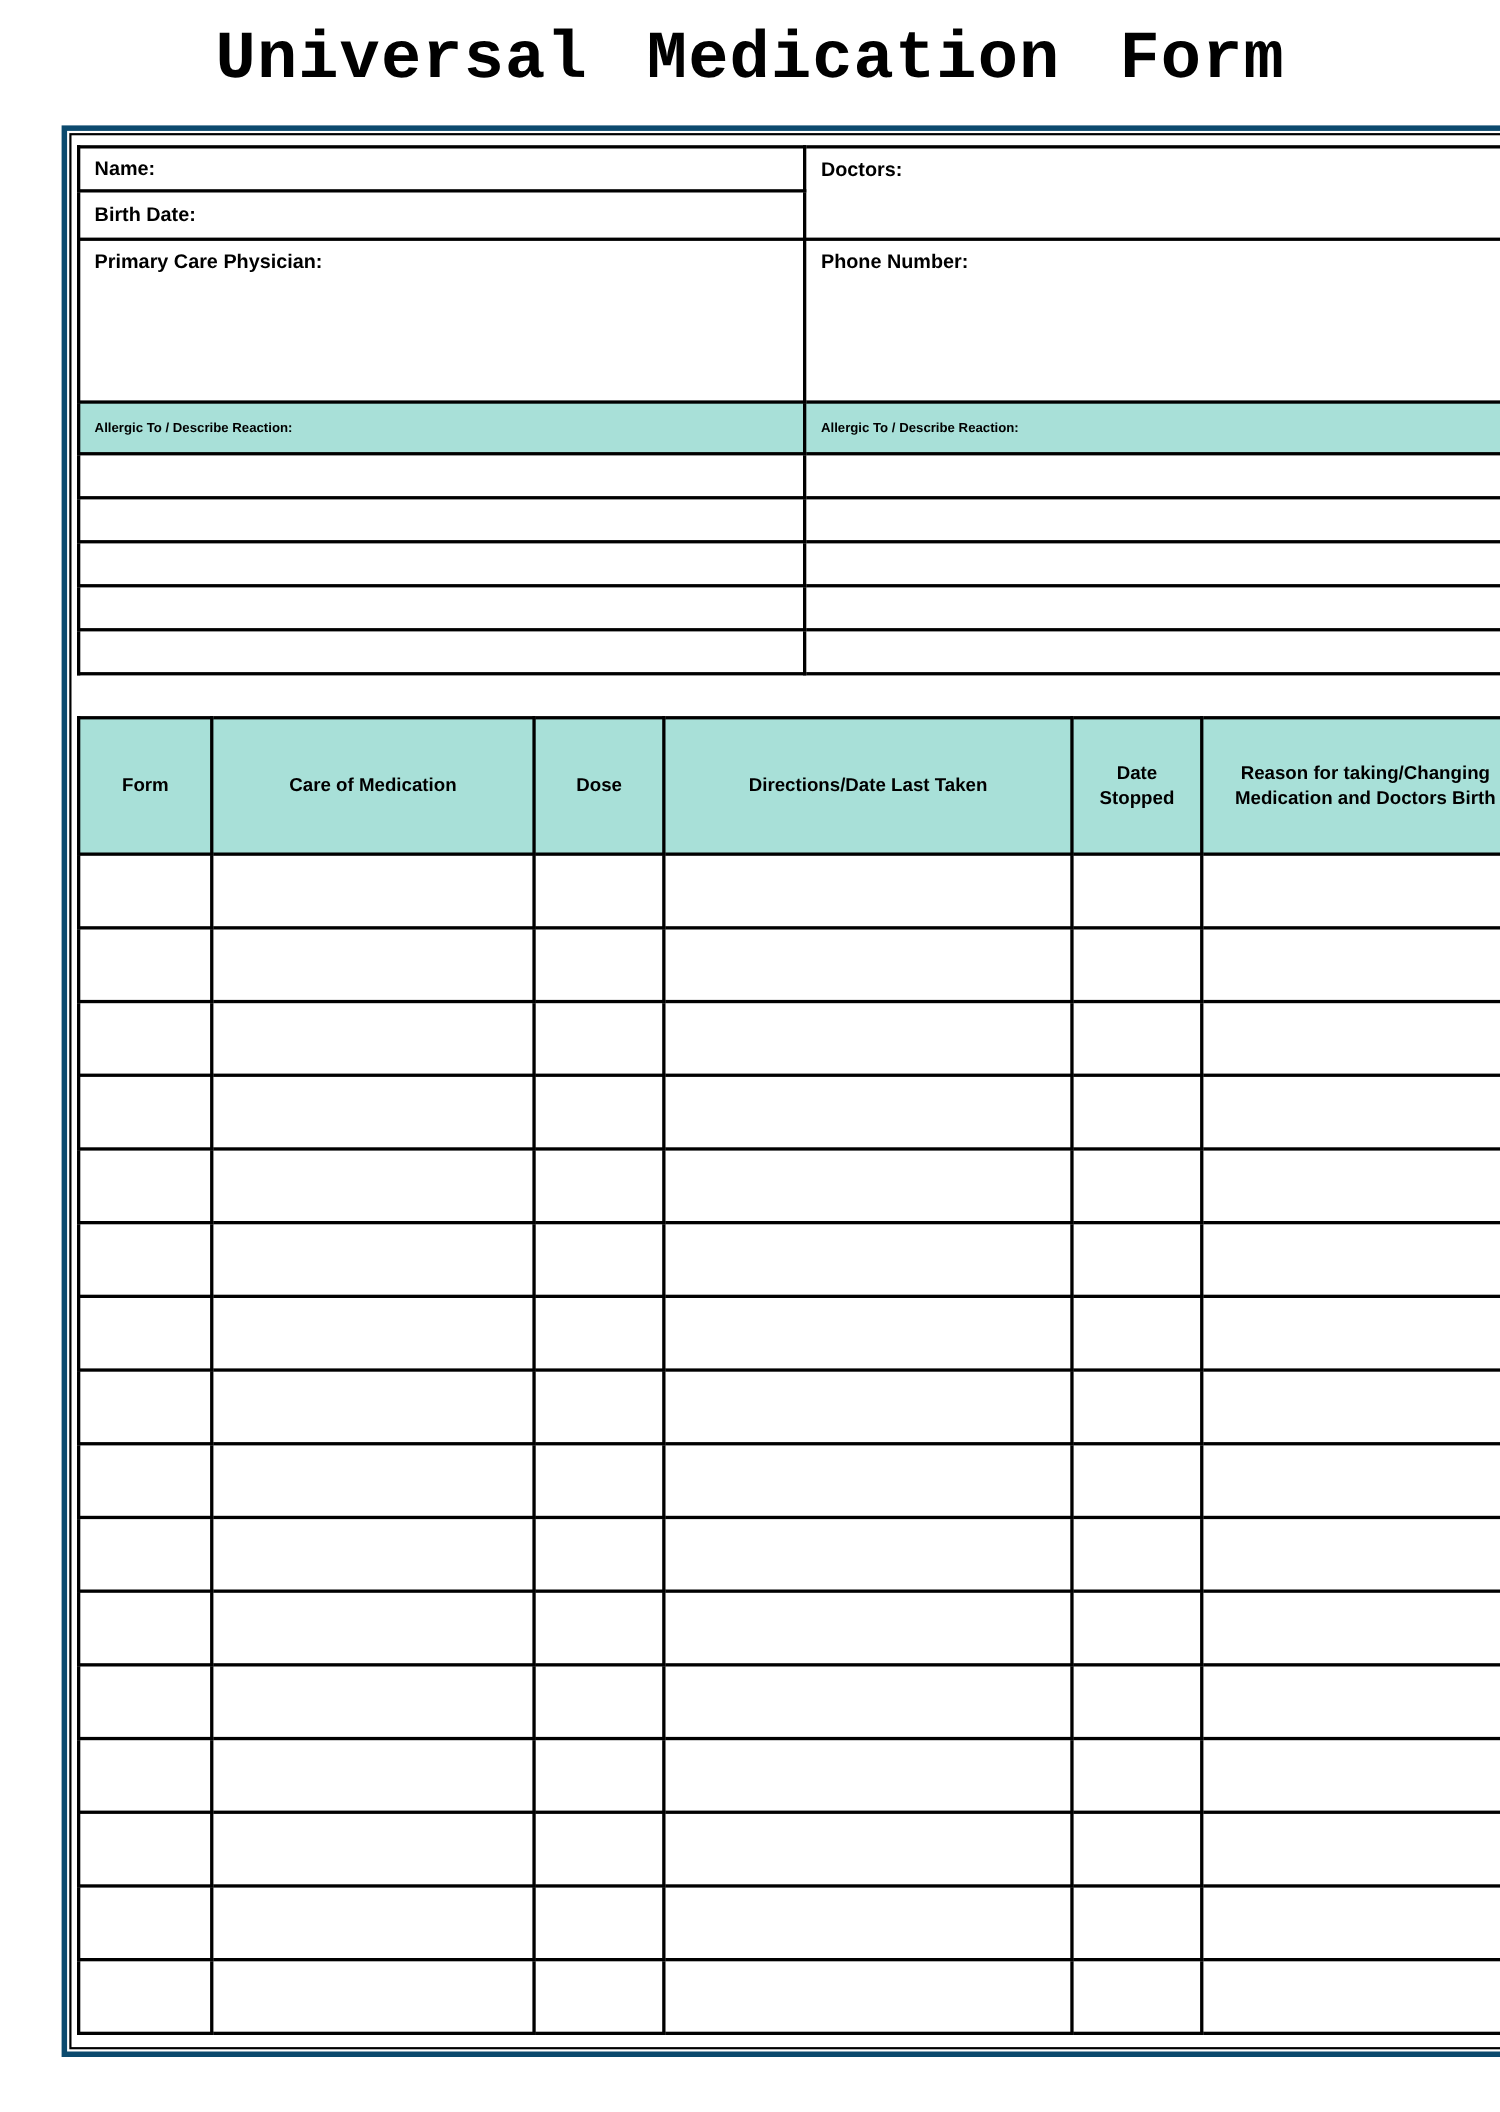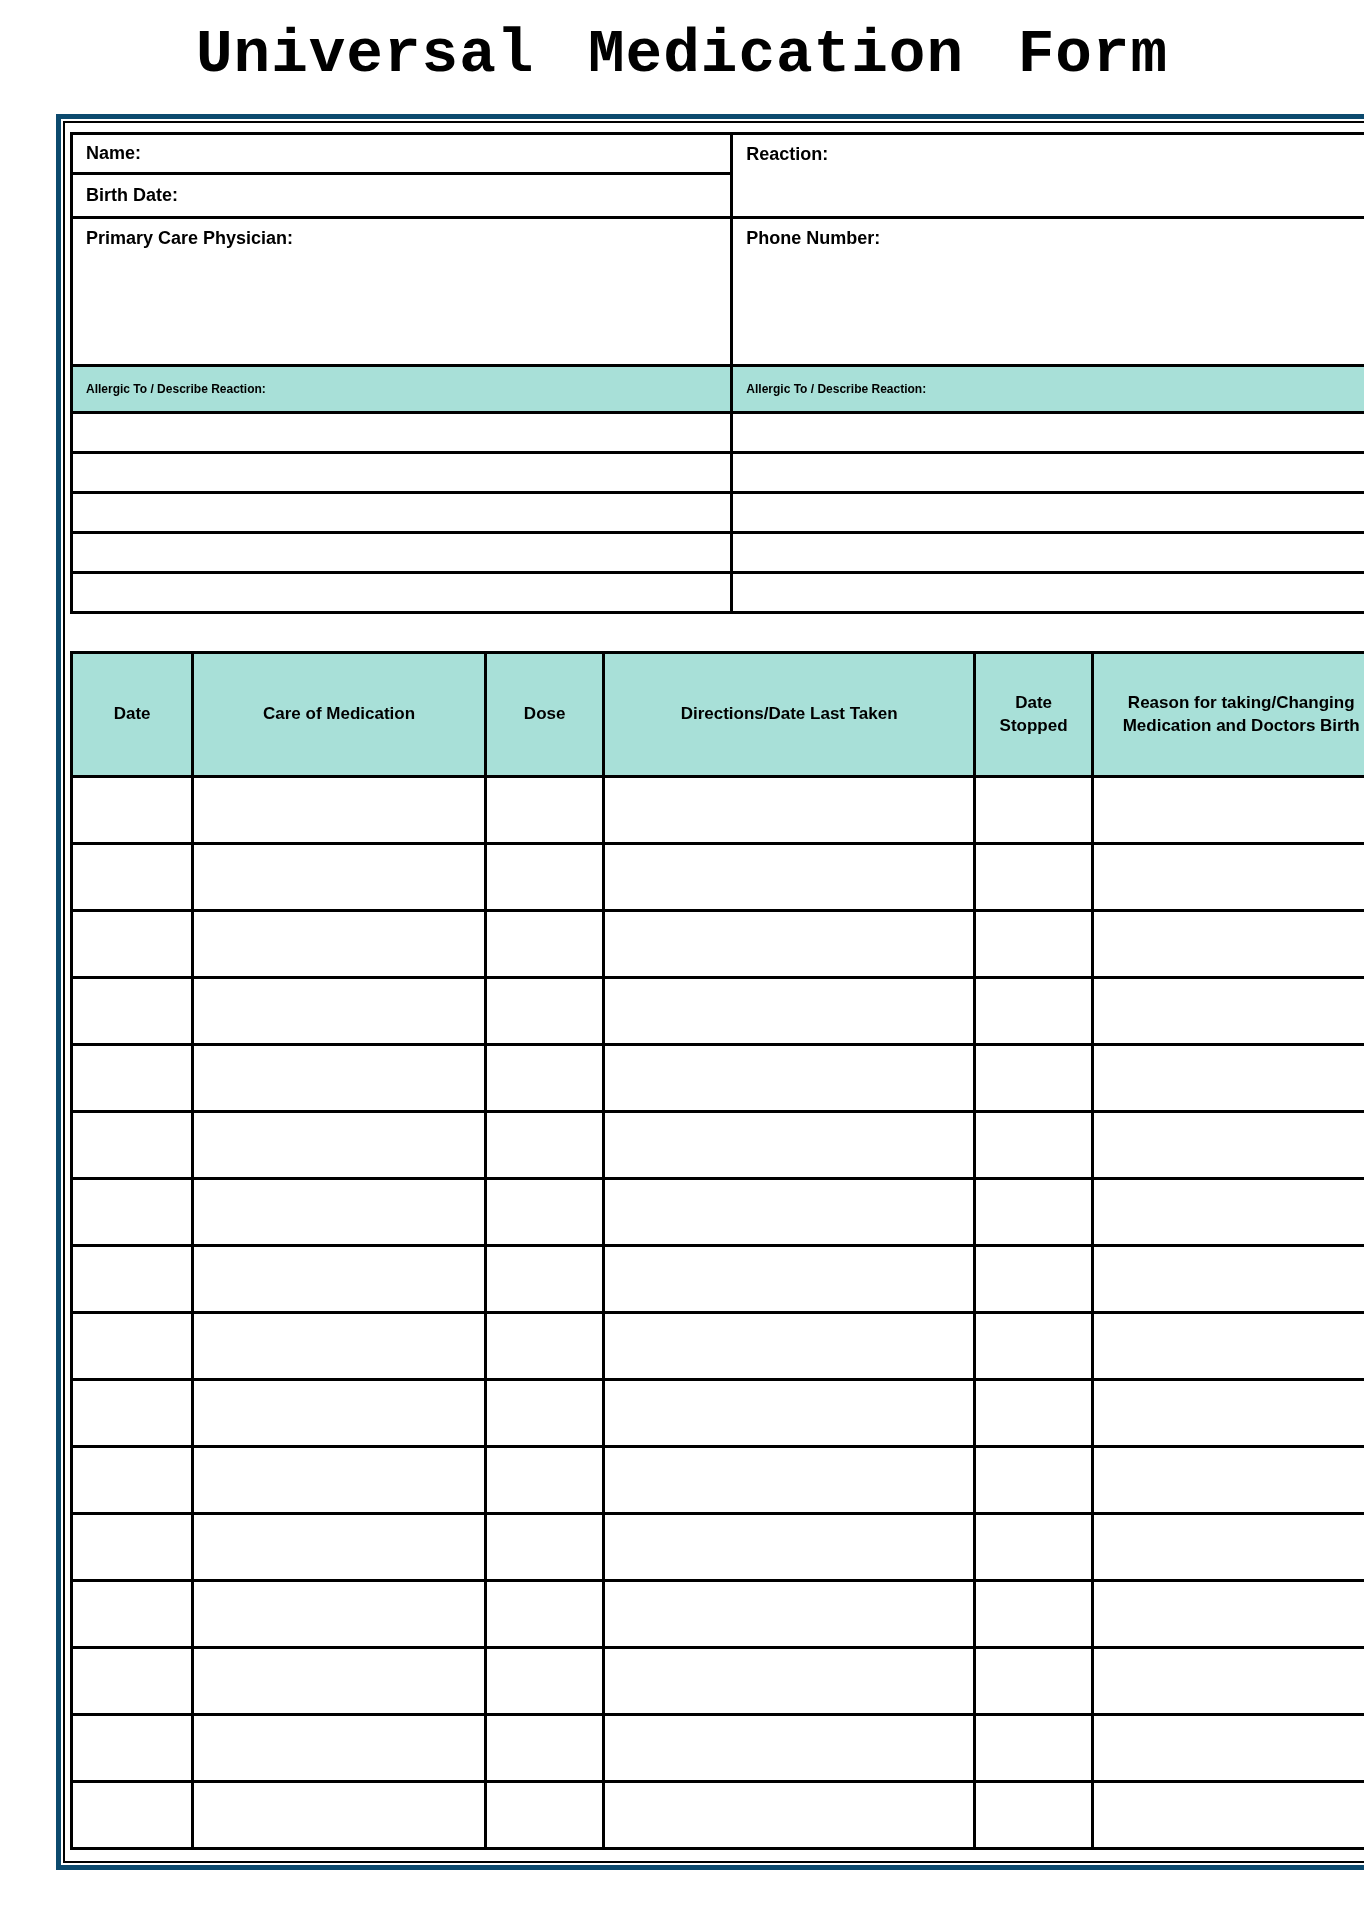--- a/index.html
+++ b/index.html
@@ -94,21 +94,21 @@
         <colgroup>
             <col style="width:50.1%">
             <col style="width:49.9%">
           </colgroup>
         <tbody>
             <tr class="row-name">
           <td class="label-cell mid">
             <span>Name:</span>
           </td>
           <td class="label-cell" rowspan="2">
-            <span>Reaction:</span>
+            <span>Doctors:</span>
           </td>
         </tr>
         <tr class="row-birth">
           <td class="label-cell mid">
             <span>Birth Date:</span>
           </td>
         </tr>
         <tr class="row-physician">
           <td class="label-cell">
             <span>Primary Care Physician:</span>
@@ -148,21 +148,21 @@
               <td></td>
             </tr>
           </tbody>
       </table>
 
       <div class="table-gap"></div>
 
       <table class="med-table">
         <thead>
           <tr>
-              <th class="teal">Date</th>
+              <th class="teal">Form</th>
               <th class="teal">Care of Medication</th>
               <th class="teal">Dose</th>
               <th class="teal">Directions/Date Last Taken</th>
               <th class="teal">Date Stopped</th>
               <th class="teal">Reason for taking/Changing Medication and Doctors Birth</th>
             </tr>
         </thead>
         <tbody>
             <tr>
               <td></td>

